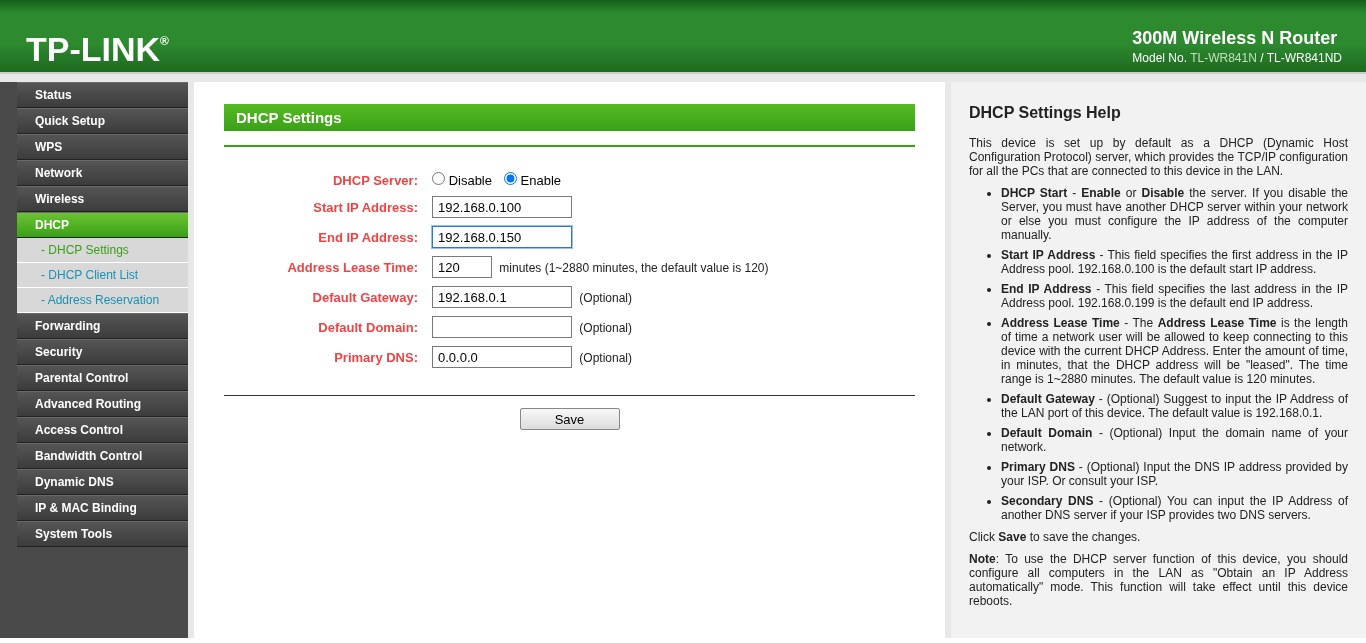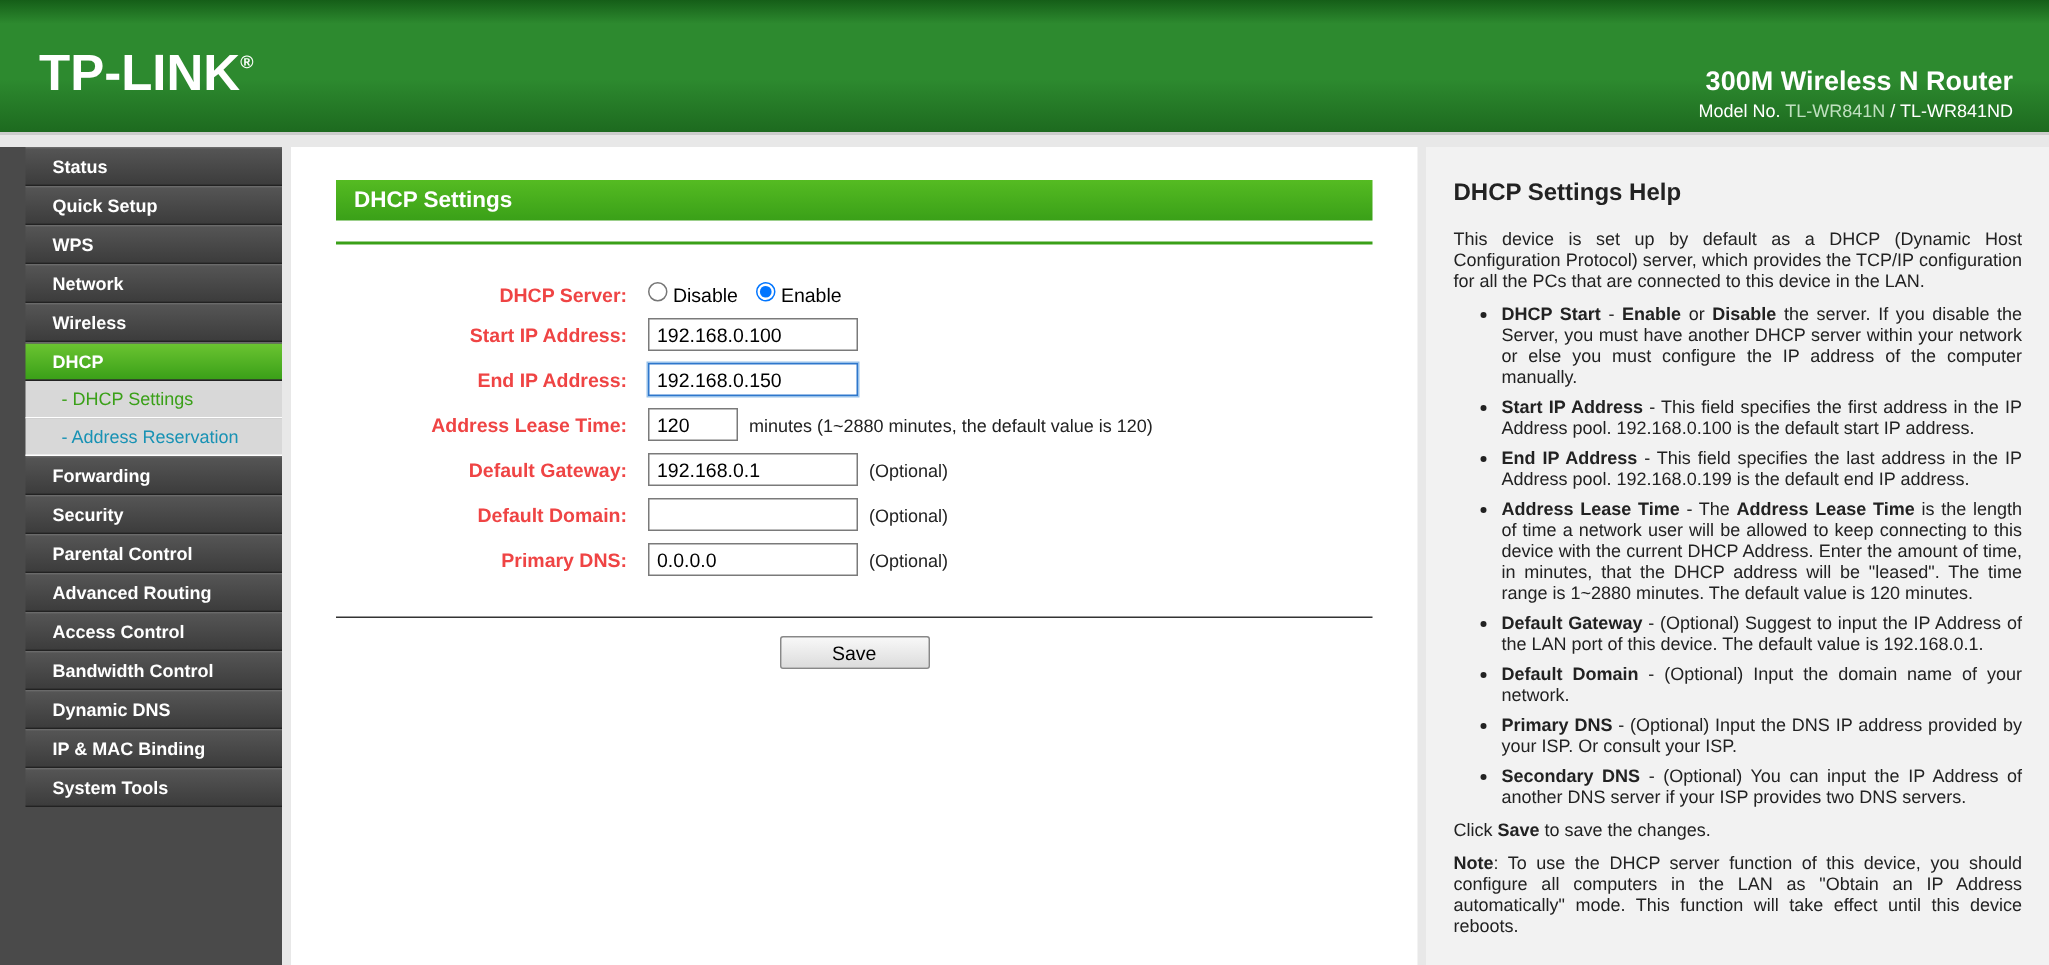--- a/index.html
+++ b/index.html
@@ -1,40 +1,39 @@
 <!DOCTYPE html>
 <html><head>
 <meta charset="utf-8">
 <style>
 * { box-sizing: border-box; margin: 0; padding: 0; }
 body { font-family: Arial, Helvetica, sans-serif; font-size: 12px; background: #fff; width: 1366px; }
 
 .topbar {
-  height: 90px;
+  height: 74px;
   background: linear-gradient(to bottom, #155e18 0%, #2d8a2f 18%, #2d8a2f 60%, #1d6a1f 100%);
   color: #fff;
   position: relative;
   border-bottom: 2px solid #ccc;
 }
 .logo {
   position: absolute;
   left: 26px;
   top: 30px;
   font-family: Arial, sans-serif;
   font-weight: 900;
   font-size: 34px;
   letter-spacing: 0px;
   color: #fff;
 }
 .logo sup { font-size: 12px; vertical-align: top; position: relative; top: 4px; }
 .product {
   position: absolute;
   right: 24px;
-  top: 44px;
-  text-align: right;
+  top: 28px;
 }
 .product-title { font-size: 18px; font-weight: bold; }
 .product-model { font-size: 12px; margin-top: 2px; }
 .product-model .mdl { color: #bfe0bf; }
 
 .layout {
   display: flex;
   border-top: 8px solid #e8e8e8;
 }
 .sidebar {
@@ -161,20 +160,21 @@
 <div class="layout">
   <nav class="sidebar">
     <ul id="side-ul">
         <li>Status</li>
         <li>Quick Setup</li>
         <li>WPS</li>
         <li>Network</li>
         <li>Wireless</li>
         <li class="active">DHCP</li>
         <li class="sub sel">DHCP Settings</li>
+        <li class="sub">DHCP Client List</li>
         <li class="sub">Address Reservation</li>
         <li>Forwarding</li>
         <li>Security</li>
         <li>Parental Control</li>
         <li>Advanced Routing</li>
         <li>Access Control</li>
         <li>Bandwidth Control</li>
         <li>Dynamic DNS</li>
         <li>IP &amp; MAC Binding</li>
         <li>System Tools</li>

